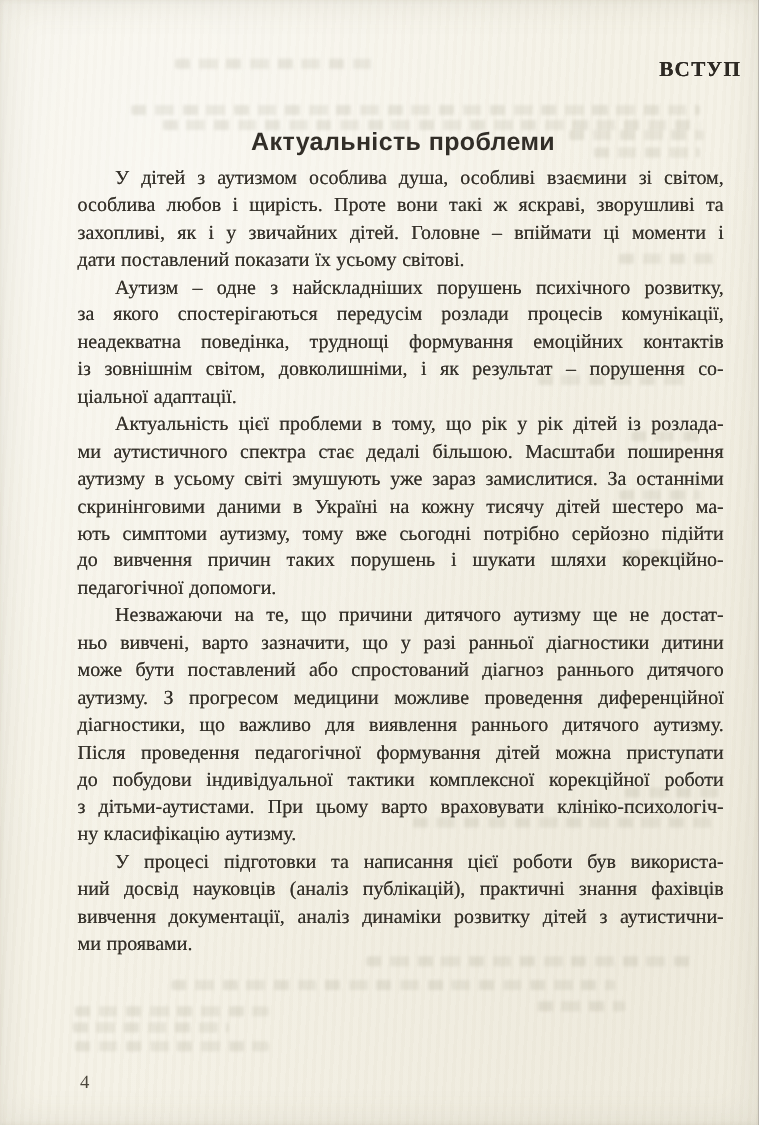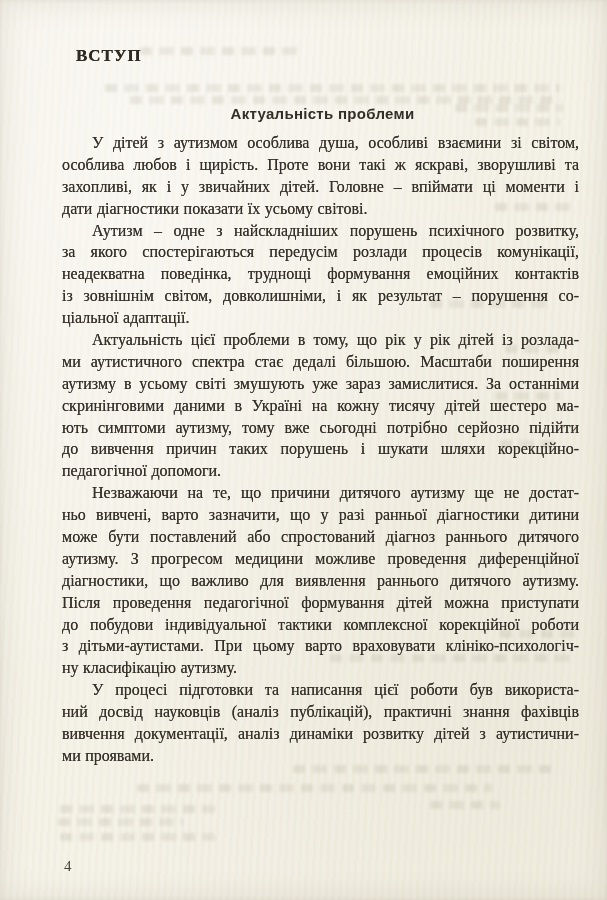--- a/index.html
+++ b/index.html
@@ -22,33 +22,33 @@
     overflow:hidden;
     font-family:"Liberation Serif", serif;
     color:var(--ink);
   }
   .content{
     position:absolute;left:62px;top:0;width:517px;
   }
   .title{
     margin:0;padding-top:46px;
     position:relative;left:14px;
-    text-align:left;
+    text-align:right;
     font-family:"Liberation Serif", serif;
     font-weight:bold;font-size:17px;line-height:20px;
     letter-spacing:1px;
     color:#2e2a24;
     text-shadow:0 0 .5px #2e2a24;
   }
   .subtitle{
     margin:38px 0 0 0;
     position:relative;left:2px;
     text-align:center;
     font-family:"Liberation Sans", sans-serif;
-    font-weight:bold;font-size:15px;line-height:20px;
+    font-weight:bold;font-size:20px;line-height:20px;
     letter-spacing:.3px;
     color:#322e28;
   }
   .body{
     margin-top:8px;
   }
   .para{margin:0;padding:0;}
   .line{
     font-size:16px;
     line-height:21.9px;
@@ -103,21 +103,21 @@
   <div class="ghost" style="left:60px;top:833px;width:155px;"></div>
 
   <div class="content">
     <h1 class="title">ВСТУП</h1>
     <h2 class="subtitle">Актуальність проблеми</h2>
     <div class="body">
         <div class="para">
           <div class="line first">У дітей з аутизмом особлива душа, особливі взаємини зі світом,</div>
           <div class="line">особлива любов і щирість. Проте вони такі ж яскраві, зворушливі та</div>
           <div class="line">захопливі, як і у звичайних дітей. Головне – впіймати ці моменти і</div>
-          <div class="line last">дати діагностики показати їх усьому світові.</div>
+          <div class="line last">дати поставлений показати їх усьому світові.</div>
         </div>
         <div class="para">
           <div class="line first">Аутизм – одне з найскладніших порушень психічного розвитку,</div>
           <div class="line">за якого спостерігаються передусім розлади процесів комунікації,</div>
           <div class="line">неадекватна поведінка, труднощі формування емоційних контактів</div>
           <div class="line">із зовнішнім світом, довколишніми, і як результат – порушення со-</div>
           <div class="line last">ціальної адаптації.</div>
         </div>
         <div class="para">
           <div class="line first">Актуальність цієї проблеми в тому, що рік у рік дітей із розлада-</div>

